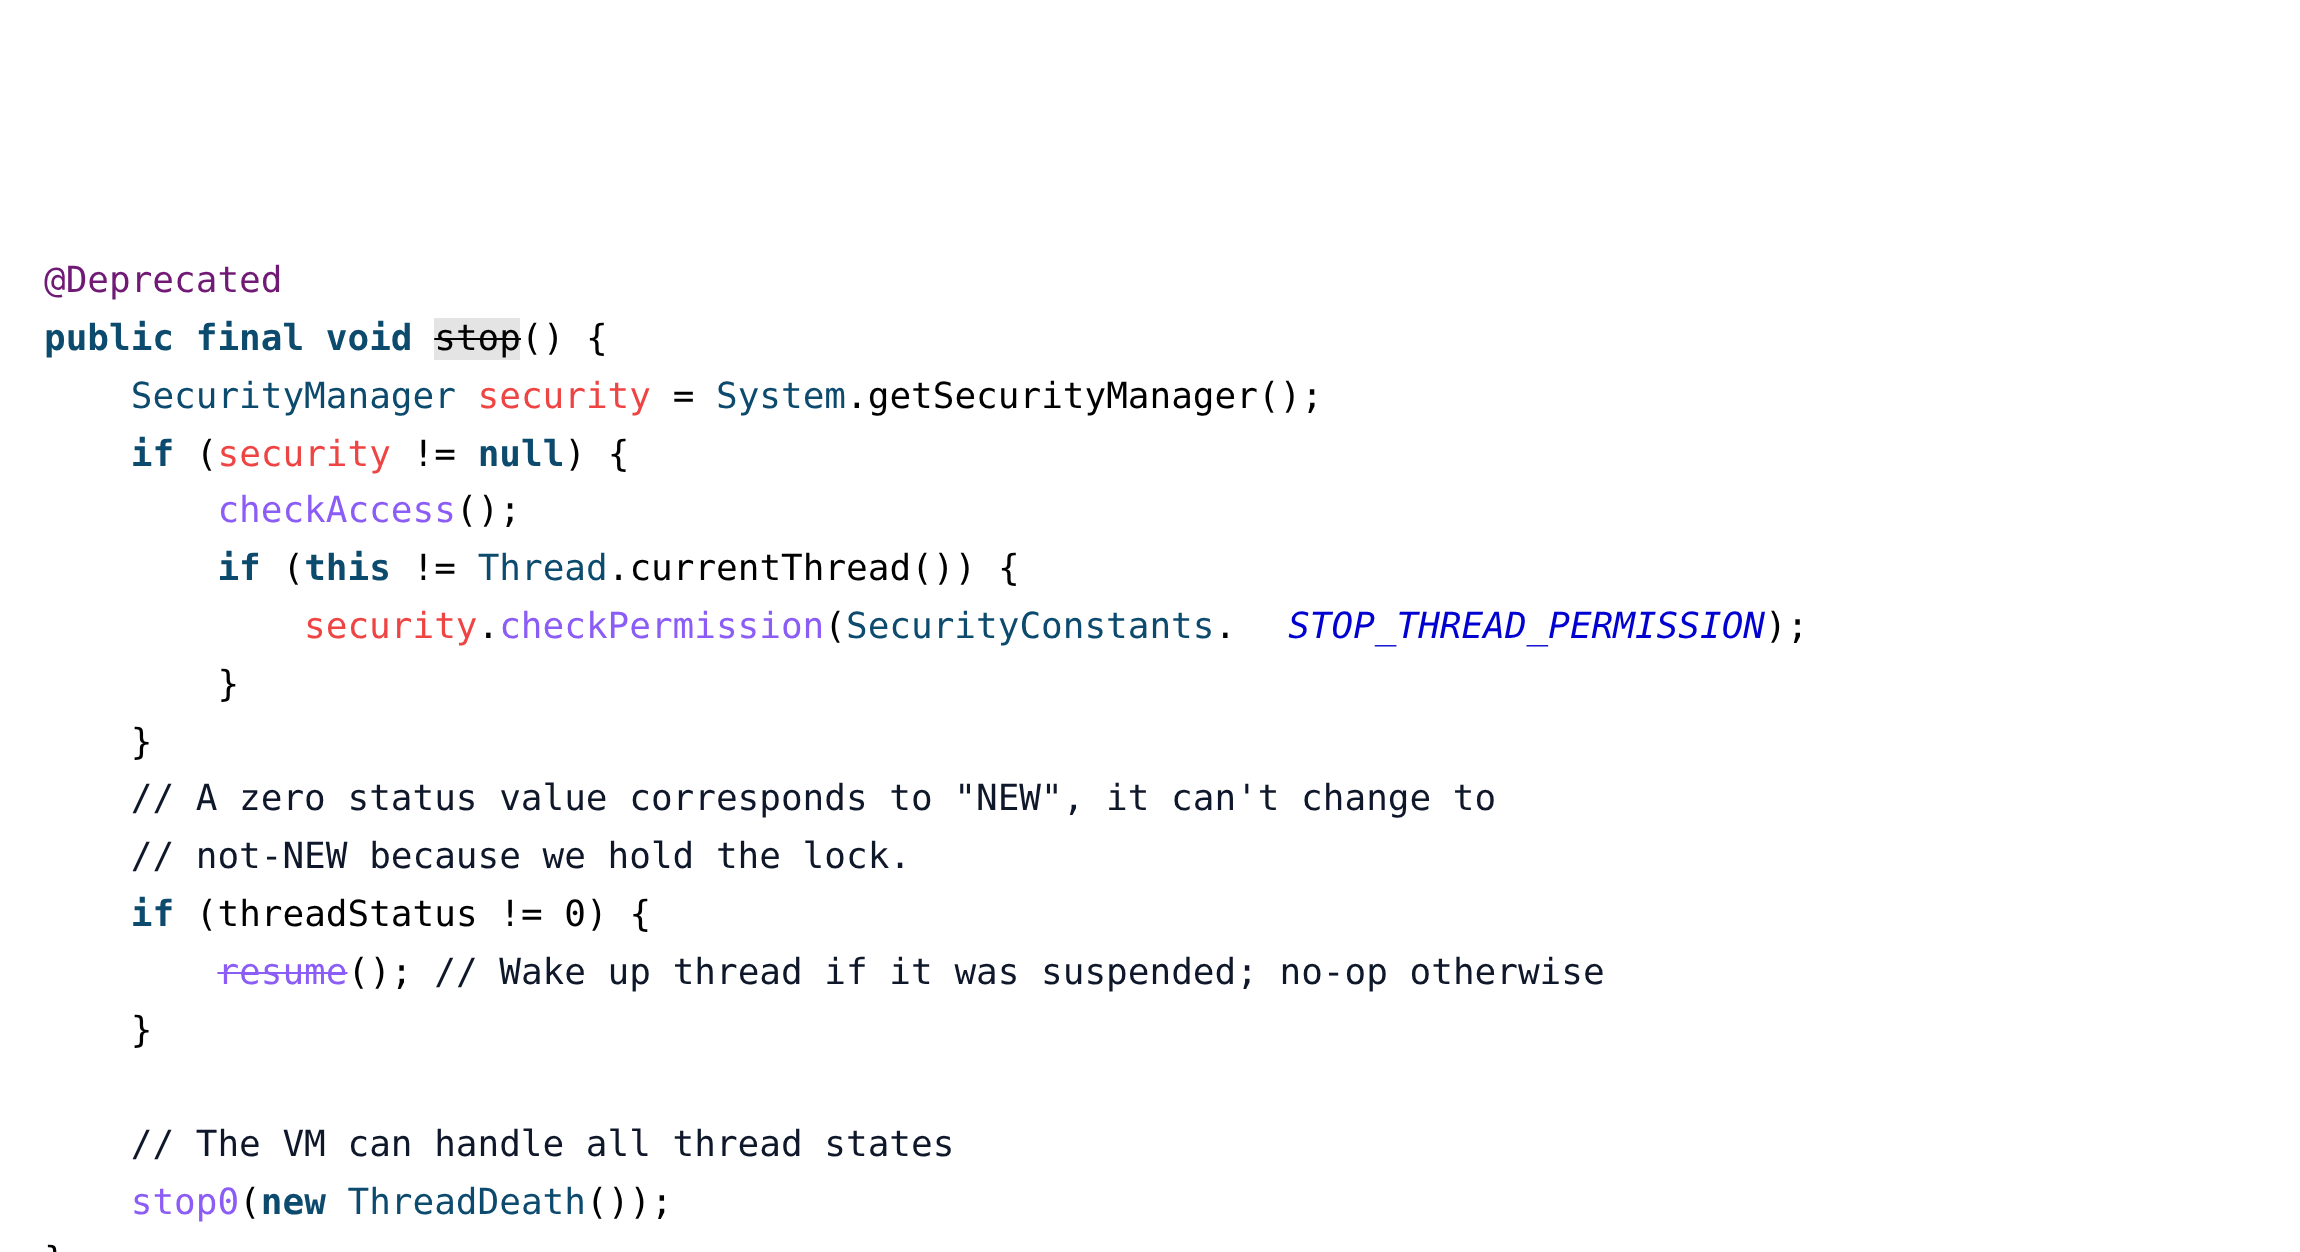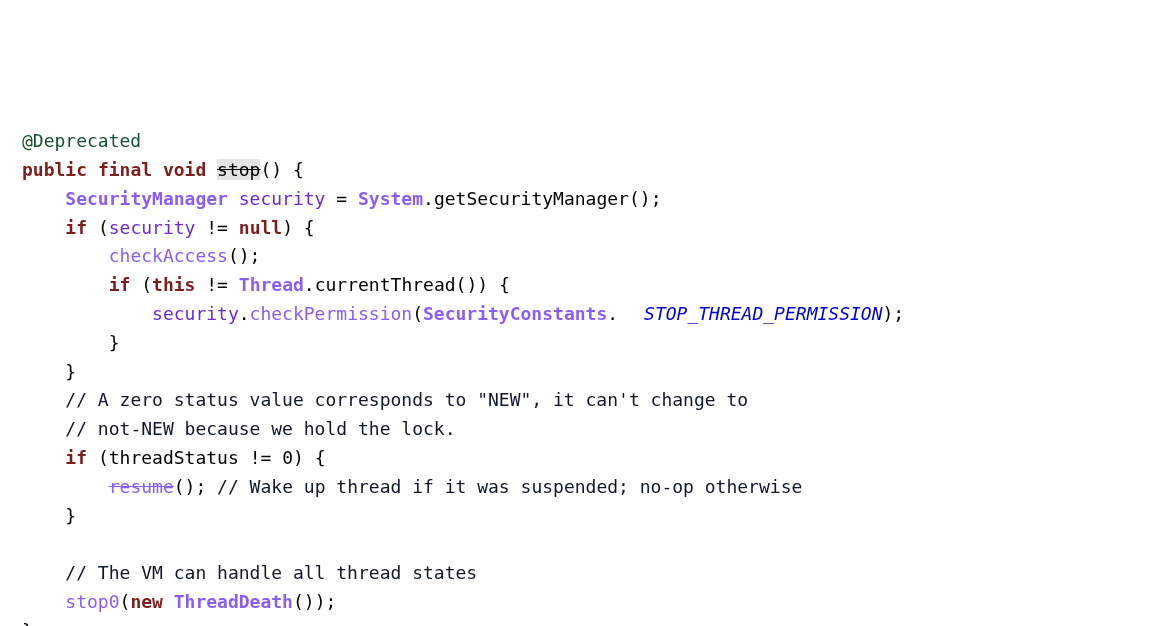--- a/index.html
+++ b/index.html
@@ -13,25 +13,25 @@
       font-size: 18px;
       line-height: 1.6;
       padding: 12px 22px;
       color: #000000;
       white-space: pre;
     }
     .line {
       display: block;
       min-height: 1.6em;
     }
-    .annotation { color: #14532d; }
-    .keyword { color: #7f1d1d; font-weight: bold; }
-    .type { color: #8b5cf6; font-weight: bold; }
+    .annotation { color: #701a75; }
+    .keyword { color: #0c4a6e; font-weight: bold; }
+    .type { color: #0c4a6e; }
     .ident { color: #000000; }
-    .local { color: #6d28d9; }
+    .local { color: #ef4444; }
     .method-decl { color: #000000; }
     .method-call { color: #8b5cf6; }
     .static-call { color: #000000; }
     .static-const { font-style: italic; color: #0000d0; margin-left: 26px; }
     .comment { color: #0f172a; }
     .punct { color: #000000; }
     .number { color: #000000; }
     .deprecated { text-decoration: line-through; }
     .highlighted { background: #e4e4e4; }
   </style>

